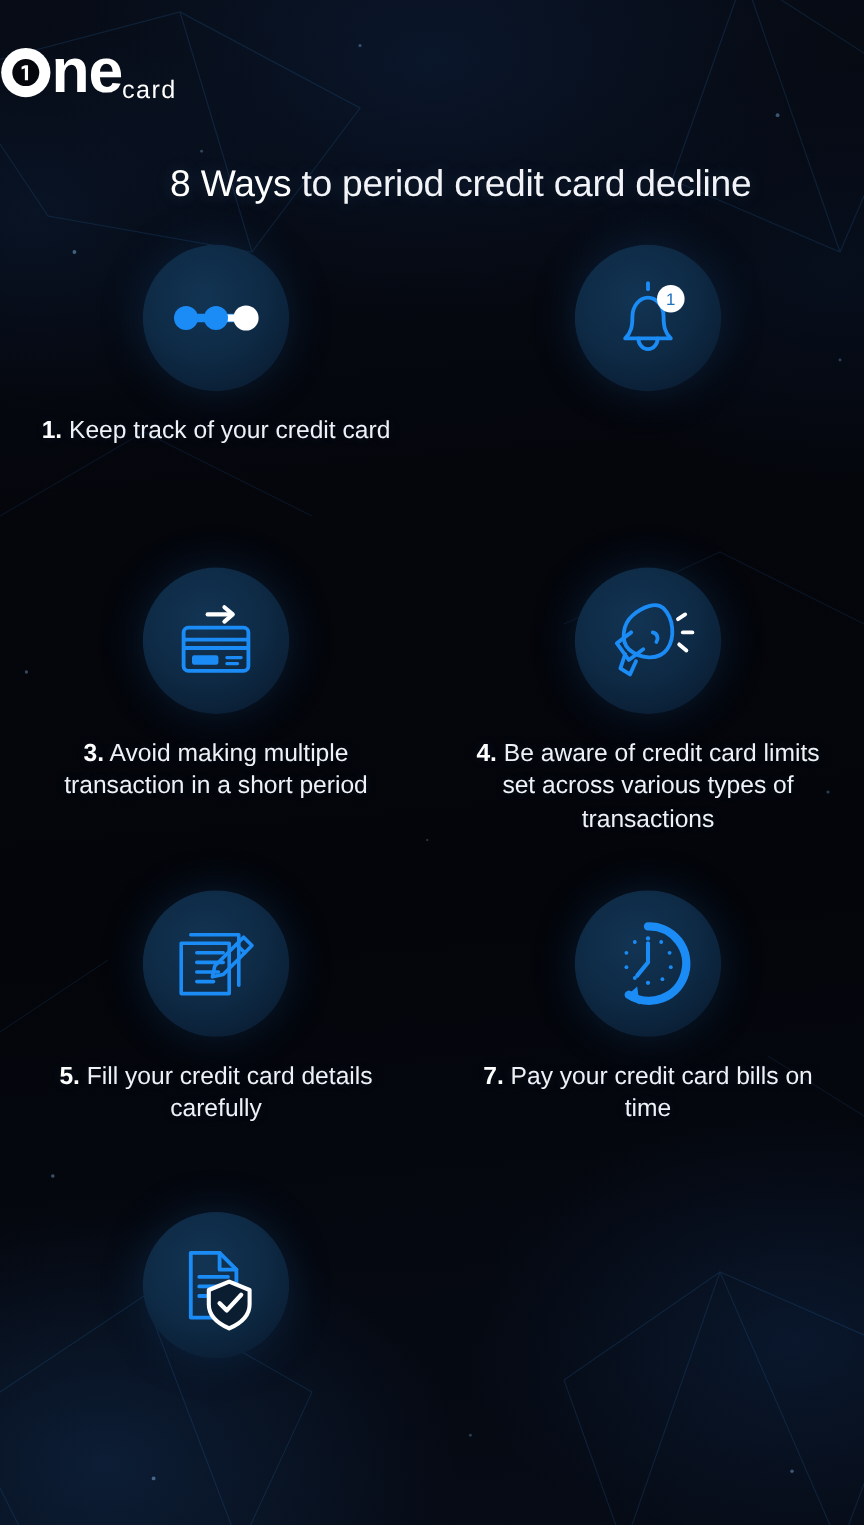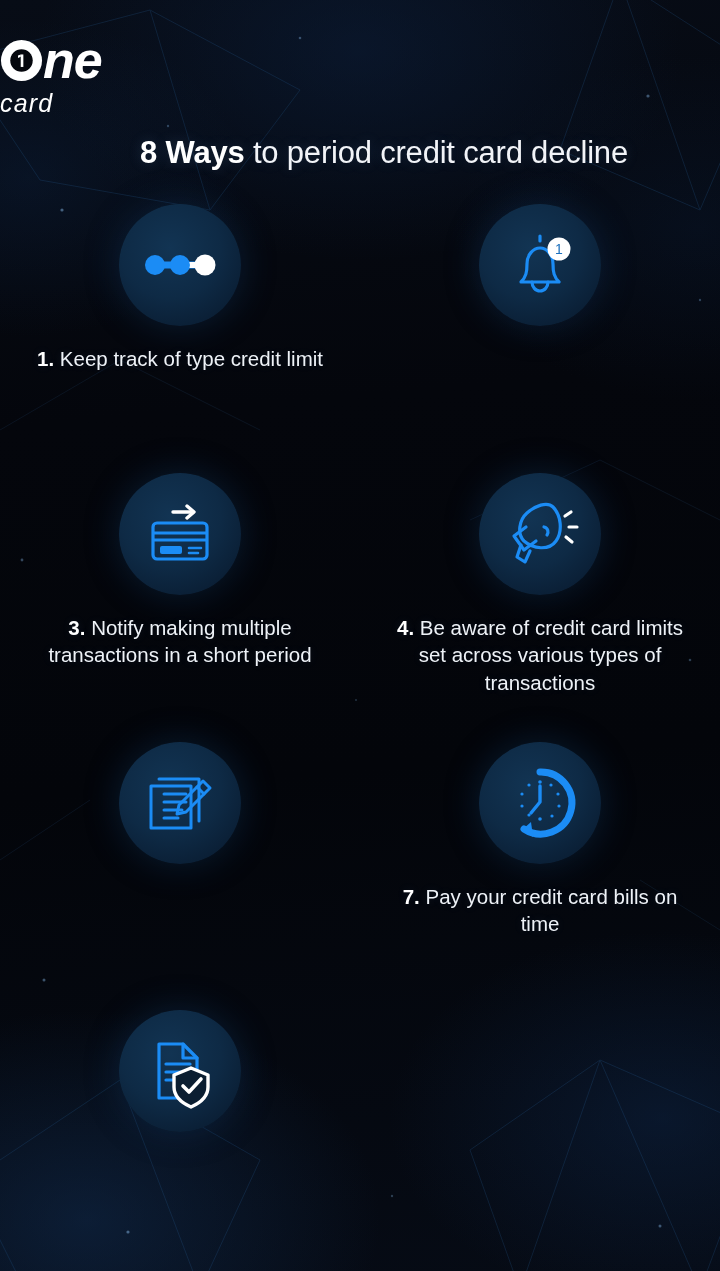--- a/index.html
+++ b/index.html
@@ -20,41 +20,41 @@
       radial-gradient(ellipse 340px 240px at 97% 18%, rgba(12,34,66,.26), rgba(0,0,0,0) 72%),
       linear-gradient(175deg,#070c16 0%,#04060c 32%,#03050a 60%,#060b15 100%);
     overflow:hidden;
   }
   #bg-lines{ position:absolute; inset:0; pointer-events:none; opacity:.9; }
   #bg-sparkles{ position:absolute; inset:0; pointer-events:none; }
 
   
   .logo-wrap{
     position:absolute; top:34px; left:0; right:0;
-    display:flex; flex-direction:column; align-items:flex-start;font-style:italic;
+    display:flex; flex-direction:row; align-items:flex-end;
   }
   .logo-row{ display:flex; align-items:center; }
   .logo-word{
     font-size:52px; font-weight:700; letter-spacing:-1px;
     color:#ffffff; line-height:1; font-family:"Liberation Sans", sans-serif;
   }
   .logo-sub{
-    font-size:25px; font-weight:400; color:#ffffff;
+    font-size:21px; font-weight:400; color:#ffffff;
     letter-spacing:1.2px; margin-top:5px; line-height:1;
   }
 
   
   .heading{
     position:absolute; top:136px; left:0; right:0;
     text-align:center; font-size:31px; line-height:1.12;
     color:#f2f4f8; font-weight:400; letter-spacing:-.2px;
     text-shadow:0 0 14px rgba(120,170,230,.18);
     white-space:nowrap;
   }
-  .heading b{ font-weight:700; color:#ffffff;margin-left:48px; }
+  .heading b{ font-weight:400; color:#ffffff;margin-left:48px; }
 
   
   .grid{
     position:absolute; top:196px; left:0; right:0; bottom:0;
     display:grid;
     grid-template-columns:1fr 1fr;
     grid-template-rows:repeat(4, 1fr);
   }
   .cell{ display:flex; flex-direction:column; align-items:center; padding-top:8px; }
   .badge-circle{
@@ -139,21 +139,21 @@
         <svg width="86" height="86" viewBox="0 0 86 86">
           <line x1="18" y1="43" x2="68" y2="43" stroke="#1b8cf5" stroke-width="7" stroke-linecap="round"></line>
           <line x1="43" y1="43" x2="68" y2="43" stroke="#ffffff" stroke-width="6" stroke-linecap="round"></line>
           <circle cx="18" cy="43" r="10" fill="#1b8cf5"></circle>
           <circle cx="43" cy="43" r="10" fill="#1b8cf5"></circle>
           <circle cx="68" cy="43" r="10.5" fill="#ffffff"></circle>
         </svg>
       </div>
       <div class="caption">
         <span class="num">1.</span>
-        <span>Keep track of type credit limit</span>
+        <span>Keep track of your credit card</span>
       </div>
     </div>
 
     <div class="cell">
       <div class="badge-circle">
         <svg width="86" height="86" viewBox="0 0 86 86">
           <g fill="none" stroke="#1b8cf5" stroke-width="3.2" stroke-linecap="round" stroke-linejoin="round">
             <path d="M43 14 v5"></path>
             <path d="M24 60 c5-5 6-10 6-18 c0-9 6-16 13-16 s13 7 13 16 c0 8 1 13 6 18 Z"></path>
             <path d="M35 60 c0 5 3.6 9 8 9 s8-4 8-9"></path>
@@ -175,21 +175,21 @@
             <rect x="16" y="32" width="54" height="36" rx="4"></rect>
             <path d="M16 42 h54"></path>
             <path d="M16 49 h54"></path>
           </g>
           <rect x="23" y="55" width="22" height="8" rx="2" fill="#1b8cf5"></rect>
           <path d="M52 57 h12 M52 62 h9" stroke="#1b8cf5" stroke-width="2.6" stroke-linecap="round"></path>
         </svg>
       </div>
       <div class="caption">
         <span class="num">3.</span>
-        <span>Notify making multiple transactions in a short period</span>
+        <span>Avoid making multiple transaction in a short period</span>
       </div>
     </div>
 
     <div class="cell">
       <div class="badge-circle">
         <svg width="86" height="86" viewBox="0 0 86 86">
           <g fill="none" stroke="#1b8cf5" stroke-width="3.2" stroke-linecap="round" stroke-linejoin="round">
             <path d="M56 16 C64 24 66 40 59 50 C52 60 36 58 27 50 C20 43 22 29 30 22 C38 15 50 10 56 16 Z"></path>
             <path d="M29 36 L17 45 l10 14 l12-9"></path>
             <path d="M24 54 l-4 12 l8 5 l5-11"></path>
@@ -212,20 +212,24 @@
       <div class="badge-circle">
         <svg width="86" height="86" viewBox="0 0 86 86">
           <g fill="none" stroke="#1b8cf5" stroke-width="3" stroke-linejoin="round" stroke-linecap="round">
             <path d="M14 26 h40 v42 h-40 Z"></path>
             <path d="M22 19 h40 v42"></path>
             <path d="M27 34 h22 M27 42 h22 M27 50 h18 M27 58 h14"></path>
             <path d="M66 21 l7 7 l-24 24 l-9 2 l2 -9 Z"></path>
             <path d="M60 27 l7 7"></path>
           </g>
         </svg>
+      </div>
+      <div class="caption">
+        <span class="num">5.</span>
+        <span>Fill your credit card details carefully</span>
       </div>
     </div>
 
 
     <div class="cell">
       <div class="badge-circle">
         <svg width="86" height="86" viewBox="0 0 86 86">
           <path d="M43 12 a31 31 0 1 1 -16 57" fill="none" stroke="#1b8cf5" stroke-width="7" stroke-linecap="round"></path>
           <path d="M34 62 l-9 8 l11 7 Z" fill="#1b8cf5"></path>
           <g fill="#1b8cf5">

